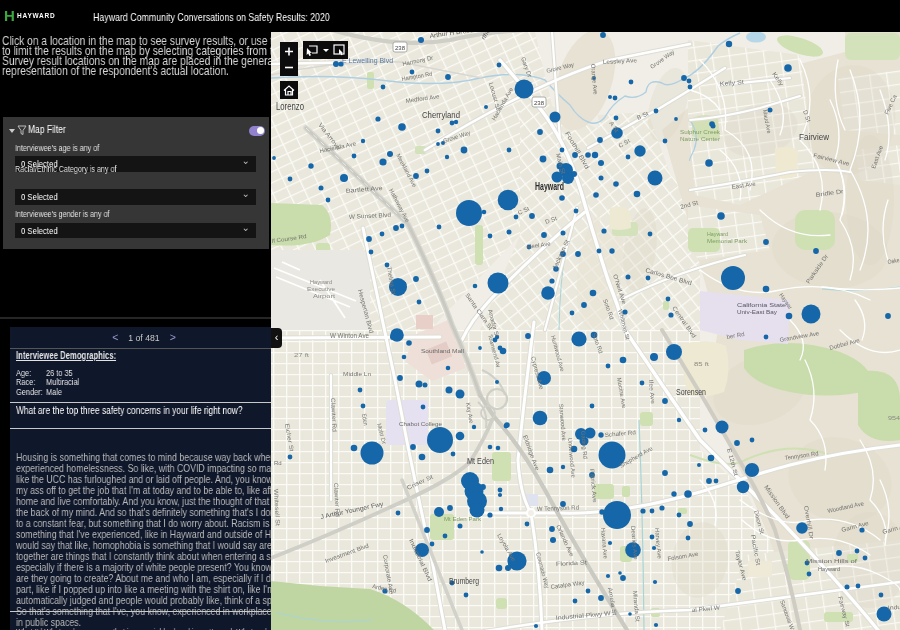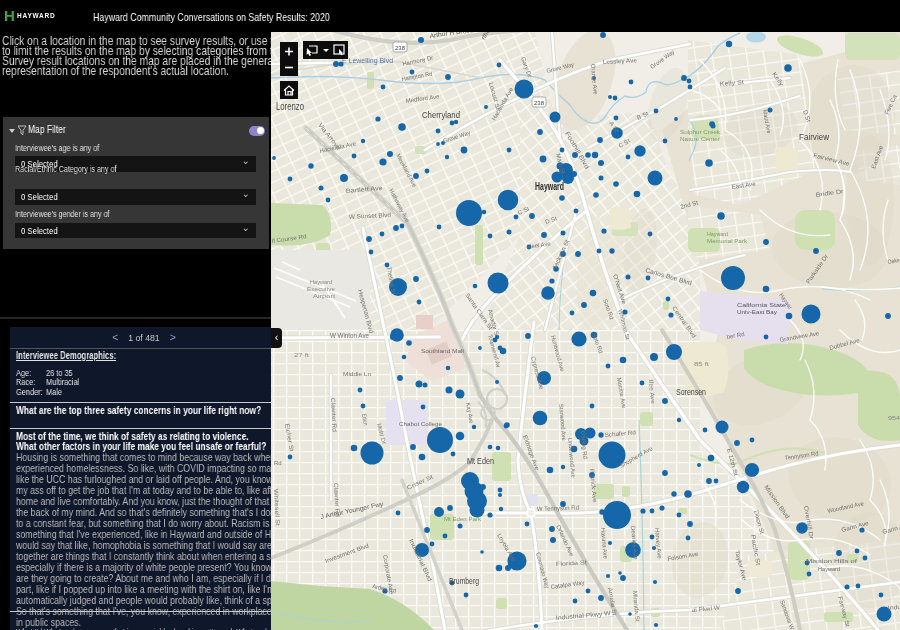--- a/index.html
+++ b/index.html
@@ -18,21 +18,21 @@
 .flabel{position:absolute;left:12px;color:#e3e3e3;font-size:9.3px}
 .fsel{position:absolute;left:12px;width:241px;height:15.5px;background:#141414;color:#fff;font-size:9.7px;line-height:15.5px;padding-left:6px}
 .fsel::after{content:"\2304";position:absolute;right:6px;top:-3px;color:#bbb;font-size:10px}
 .sep{position:absolute;left:0;top:285px;width:271px;height:2px;background:#262626}
 .bpanel{position:absolute;left:10px;top:295px;width:268px;height:376px;background:#0f172a;color:#ddd}
 .pgn{position:absolute;left:0;top:0;width:100%;height:21px;text-align:center;font-size:8.7px;color:#c9c9c9;line-height:21px}
 .pgn .ar{color:#9a99cf;font-size:10.5px;padding:0 10px}
 .pdiv{position:absolute;left:0;width:100%;height:1px;background:#555}
 .wdiv{position:absolute;left:0;width:100%;height:1px;background:#c9c9c9}
 .demo{font-size:9.6px;color:#e4e4e4}
-.q{position:absolute;left:6px;color:#fff;font-weight:bold;font-size:10.2px;line-height:10.3px}
+.q{position:absolute;left:6px;color:#fff;font-weight:normal;font-size:10.2px;line-height:10.3px}
 .para{position:absolute;left:6px;top:125px;color:#b9b9b9;font-size:11px;line-height:11px}
 .tab{position:absolute;left:271px;top:328px;width:11px;height:20px;background:#111;border-radius:0 4px 4px 0;color:#fff;font-size:11px;line-height:19px;text-align:center;z-index:6}
 .map{position:absolute;left:271px;top:32px;width:629px;height:598px;background:#f0eee6}
 .ctl{position:absolute;background:#0c0c0c;color:#fff}
 </style></head><body>
 <div class="map"><svg width="629" height="598" viewBox="271 32 629 598">
 <defs>
 <pattern id="p1" width="15" height="10" patternUnits="userSpaceOnUse" patternTransform="rotate(-25)">
           <rect width="15" height="10" fill="#eae8dc"></rect>
           <path d="M0 .6H15M.6 0V10" stroke="#fbfaf5" stroke-width="1.5"></path>
@@ -638,18 +638,17 @@
    <div style="position:absolute;left:6px;top:23px" class="demo"><span class="sx" style="text-decoration:underline;font-weight:bold;font-size:10px">Interviewee Demographics:</span></div>
    <div style="position:absolute;left:6px;top:39.5px" class="demo"><span class="sx">Age:</span></div>
       <div style="position:absolute;left:36px;top:39.5px" class="demo"><span class="sx">26 to 35</span></div>
    <div style="position:absolute;left:6px;top:49px" class="demo"><span class="sx">Race:</span></div>
       <div style="position:absolute;left:36px;top:49px" class="demo"><span class="sx">Multiracial</span></div>
    <div style="position:absolute;left:6px;top:58.5px" class="demo"><span class="sx">Gender:</span></div>
       <div style="position:absolute;left:36px;top:58.5px" class="demo"><span class="sx">Male</span></div>
    <div class="wdiv" style="top:75px"></div>
    <div class="q" style="top:79px"><span class="sx" style="transform:scaleX(0.825)">What are the top three safety concerns in your life right now?</span></div>
    <div class="wdiv" style="top:101px"></div>
-   <div class="q" style="top:105px"><span class="sx" style="transform:scaleX(0.825)">Most of the time, we think of safety as relating to violence.<br>What other factors in your life make you feel unsafe or fearful?</span></div>
    <div class="para"><span class="sx" style="transform:scaleX(0.80)">Housing is something that comes to mind because way back when I had<br>experienced homelessness. So like, with COVID impacting so many businesses,<br>like the UCC has furloughed and or laid off people. And, you know, I worked<br>my ass off to get the job that I'm at today and to be able to, like afford my<br>home and live comfortably. And you know, just the thought of that it was like, in<br>the back of my mind. And so that's definitely something that's I don't hold on<br>to a constant fear, but something that I do worry about. Racism is definitely<br>something that I've experienced, like in Hayward and outside of Hayward. And I<br>would say that like, homophobia is something that I would say are two things<br>together are things that I constantly think about when entering a space,<br>especially if there is a majority of white people present? You know, what stories<br>are they going to create? About me and who I am, especially if I don't look the<br>part, like if I popped up into like a meeting with the shirt on, like I'm<br>automatically judged and people would probably like, think of a specific thing.<br>So that's something that I've, you know, experienced in workplace and outside<br>in public spaces.</span></div>
    <div class="wdiv" style="top:284px"></div>
    <div style="position:absolute;left:6px;top:300px;color:#b9b9b9;font-size:9px"><span class="sx" style="transform:scaleX(0.80)">What I'd What makes you say that is my neighborhood is pretty cool. What makes</span></div>
  </div>
 </div>
 <div class="tab">‹</div>
 </body></html>

